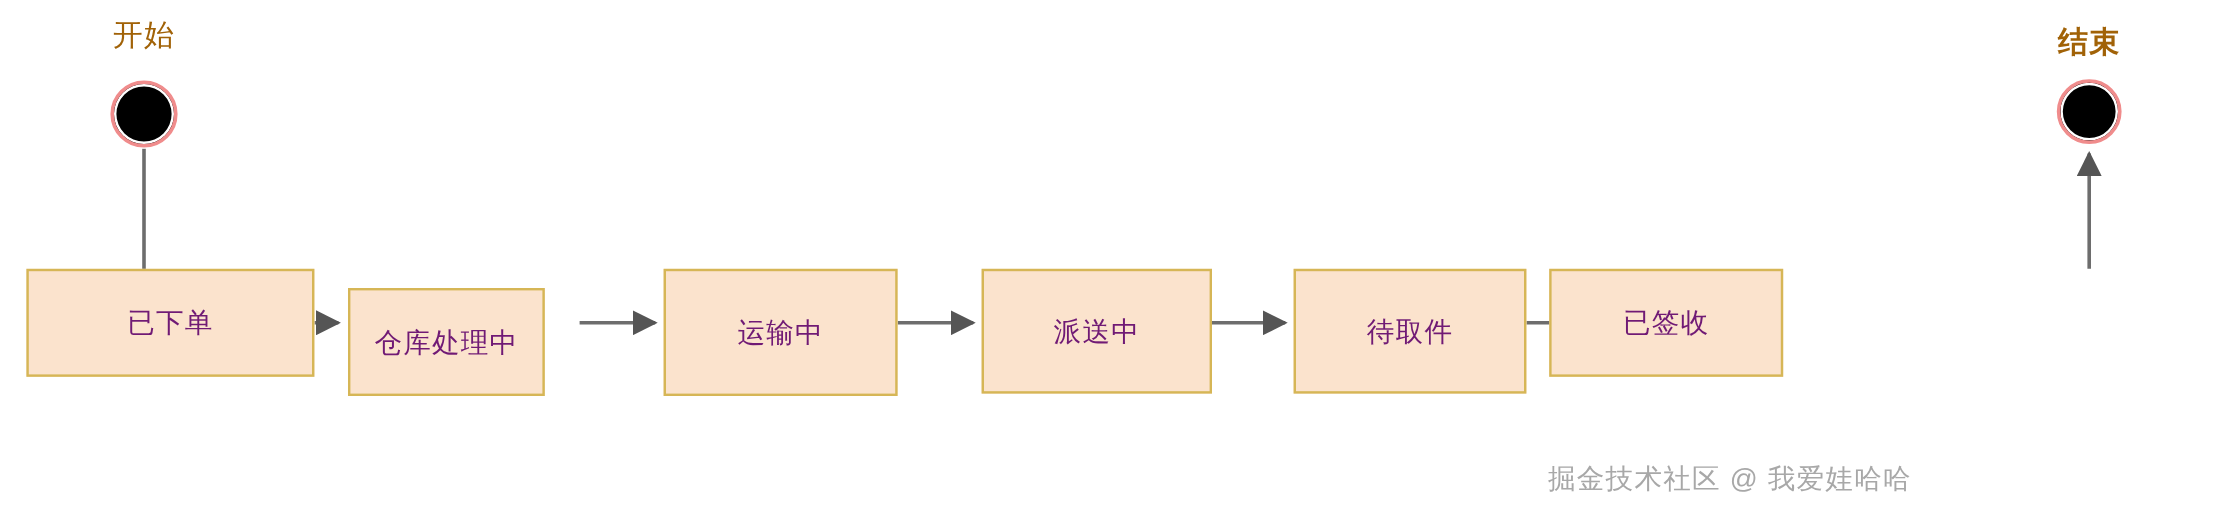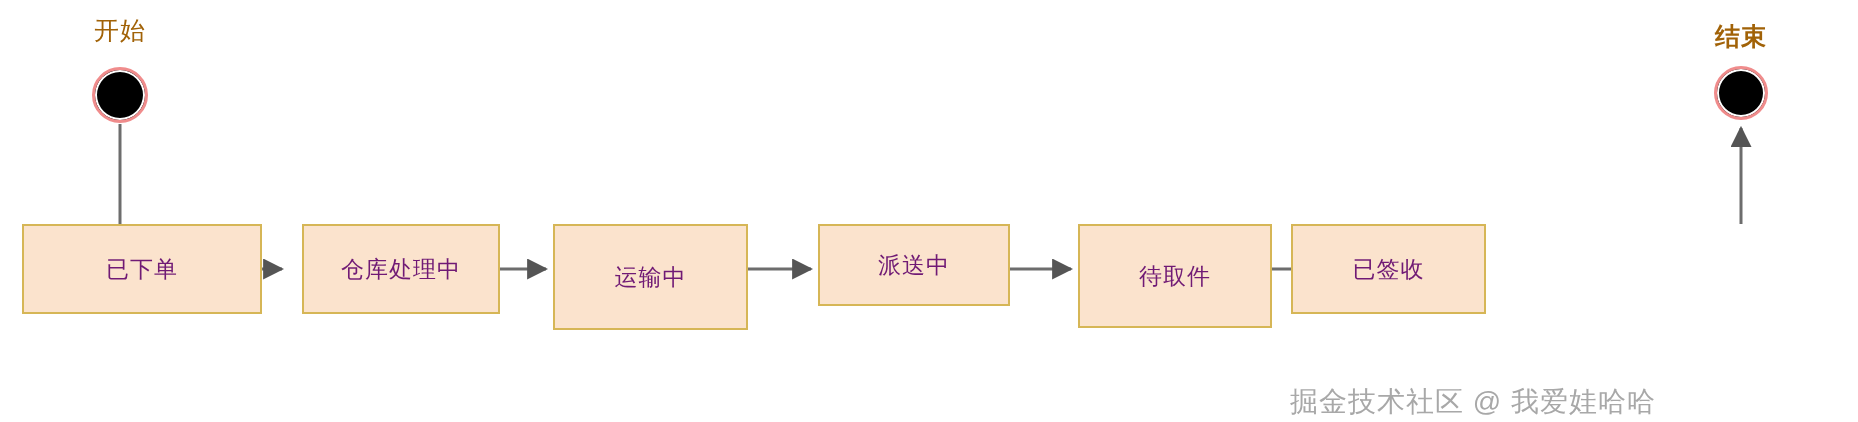--- a/index.html
+++ b/index.html
@@ -54,21 +54,21 @@
     position: absolute;
     box-sizing: border-box;
     border-radius: 50%;
     background: #000000;
     border: 3px solid #f08c8c;
     box-shadow: 0 0 0 2px #ffffff inset;
   }
   .watermark {
     position: absolute;
     color: #a8a8a8;
-    font-size: 28px;
+    font-size: 23px;
     line-height: 1;
     white-space: nowrap;
     letter-spacing: 1px;
   }
 </style>
 </head>
 <body>
 
 <div id="canvas">
 
@@ -111,29 +111,29 @@
   <div class="terminal-caption" style="left:120px; top:30px;">开始</div>
   <div class="terminal-dot" style="left:92px; top:67px; width:56px; height:56px;"></div>
 
   <div class="terminal-caption" style="left:1741px; top:36px;font-weight:bold;">结束</div>
   <div class="terminal-dot" style="left:1714px; top:66px; width:54px; height:54px;"></div>
 
   <div class="proc-box" style="left:22px; top:224px; width:240px; height:90px;">
     <span class="proc-text">已下单</span>
   </div>
 
-  <div class="proc-box" style="left:290px; top:224px; width:198px; height:90px;margin-left:12px;">
+  <div class="proc-box" style="left:290px; top:240px; width:164px; height:90px;">
     <span class="proc-text">仓库处理中</span>
   </div>
 
   <div class="proc-box" style="left:553px; top:224px; width:195px; height:106px;">
     <span class="proc-text">运输中</span>
   </div>
 
-  <div class="proc-box" style="left:818px; top:224px; width:192px; height:82px;">
+  <div class="proc-box" style="left:818px; top:224px; width:192px; height:104px;">
     <span class="proc-text">派送中</span>
   </div>
 
   <div class="proc-box" style="left:1078px; top:224px; width:194px; height:104px;">
     <span class="proc-text">待取件</span>
   </div>
 
   <div class="proc-box" style="left:1291px; top:224px; width:195px; height:90px;">
     <span class="proc-text">已签收</span>
   </div>

